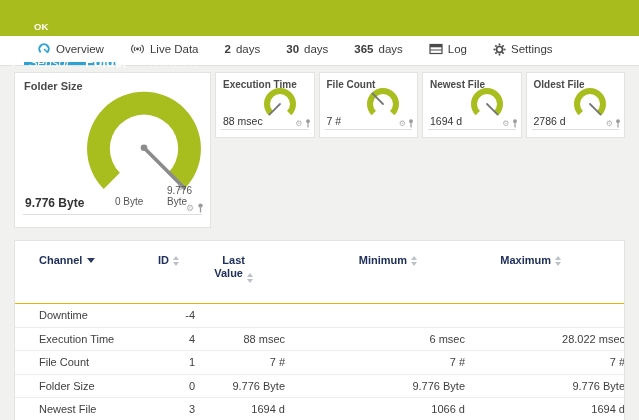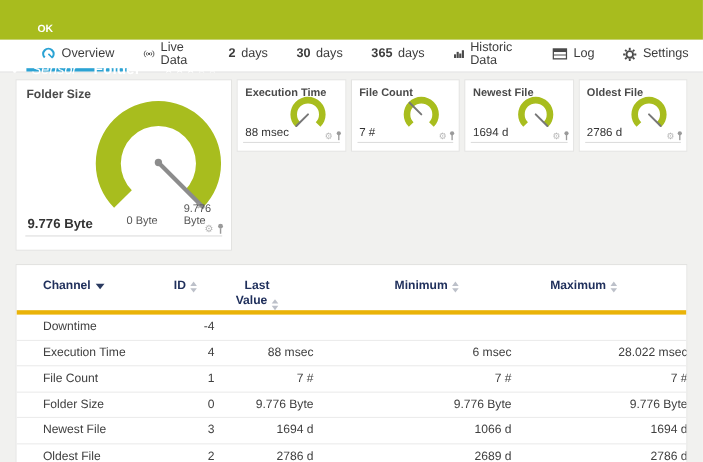--- a/index.html
+++ b/index.html
@@ -44,21 +44,21 @@
   .minipanel{width:99.5px;height:66px;}
   .mini-title{position:absolute;left:7px;top:6px;font-size:10px;font-weight:bold;color:#4a4a4a;white-space:nowrap;}
   .minigauge{position:absolute;right:14px;top:11px;width:40px;height:40px;}
   .mini-value{position:absolute;left:7px;bottom:10px;font-size:10.5px;color:#333;}
   .mini-hr{position:absolute;left:5px;right:5px;bottom:7px;height:1px;background:#ddd;}
   .mini-icons{position:absolute;right:3px;bottom:9px;display:flex;align-items:center;gap:2px;}
 
   
   .tablepanel{margin-top:12px;height:200px;overflow:hidden;}
   .trow{display:grid;grid-template-columns:140px 24px 74px 164px 144px 1fr;align-items:center;}
-  .thead{padding-top:13px;padding-bottom:0;border-bottom:4px solid #eab308;color:#20305c;font-size:11px;font-weight:bold;align-items:start;}
+  .thead{padding-top:13px;padding-bottom:20px;border-bottom:1px solid #eab308;color:#20305c;font-size:11px;font-weight:bold;align-items:start;}
   .th{display:flex;justify-content:flex-end;align-items:flex-start;line-height:13px;}
   .th.left{justify-content:flex-start;padding-left:24px;}
   .th .two{text-align:center;}
   .caret{width:0;height:0;border-left:4px solid transparent;border-right:4px solid transparent;border-top:5px solid #2a3a60;margin:4px 0 0 5px;}
   .sort{display:inline-flex;flex-direction:column;margin-left:4px;padding-top:2px;}
   .sort .up{width:0;height:0;border-left:3px solid transparent;border-right:3px solid transparent;border-bottom:4px solid #bcc0c9;margin-bottom:2px;}
   .sort .dn{width:0;height:0;border-left:3px solid transparent;border-right:3px solid transparent;border-top:4px solid #bcc0c9;}
   .dr{height:22.5px;border-bottom:1px solid #ececec;font-size:11px;color:#404040;gap:16px;}
   .cell{white-space:nowrap;}
   .cell.ch{padding-left:24px;}
@@ -103,29 +103,20 @@
       <span class="num">2</span>
         <span>days</span>
     </div>
     <div class="tab">
       <span class="num">30</span>
         <span>days</span>
     </div>
     <div class="tab">
       <span class="num">365</span>
         <span>days</span>
-    </div>
-    <div class="tab">
-      <svg width="14" height="12" viewBox="0 0 14 12">
-        <rect x="1" y="6.5" width="2.6" height="4.5" fill="#4a4a4a"></rect>
-        <rect x="4.2" y="3.5" width="2.6" height="7.5" fill="#4a4a4a"></rect>
-        <rect x="7.4" y="5.5" width="2.6" height="5.5" fill="#4a4a4a"></rect>
-        <rect x="10.6" y="1.5" width="2.6" height="9.5" fill="#4a4a4a"></rect>
-      </svg>
-      <span>Historic Data</span>
     </div>
     <div class="tab">
       <svg width="14" height="12" viewBox="0 0 14 12">
         <rect x="1" y="1.5" width="12" height="9" fill="none" stroke="#4a4a4a" stroke-width="1.2"></rect>
         <rect x="1" y="1.5" width="12" height="2.8" fill="#4a4a4a"></rect>
         <line x1="1" y1="7" x2="13" y2="7" stroke="#4a4a4a" stroke-width="1"></line>
       </svg>
       <span>Log</span>
     </div>
     <div class="tab">

